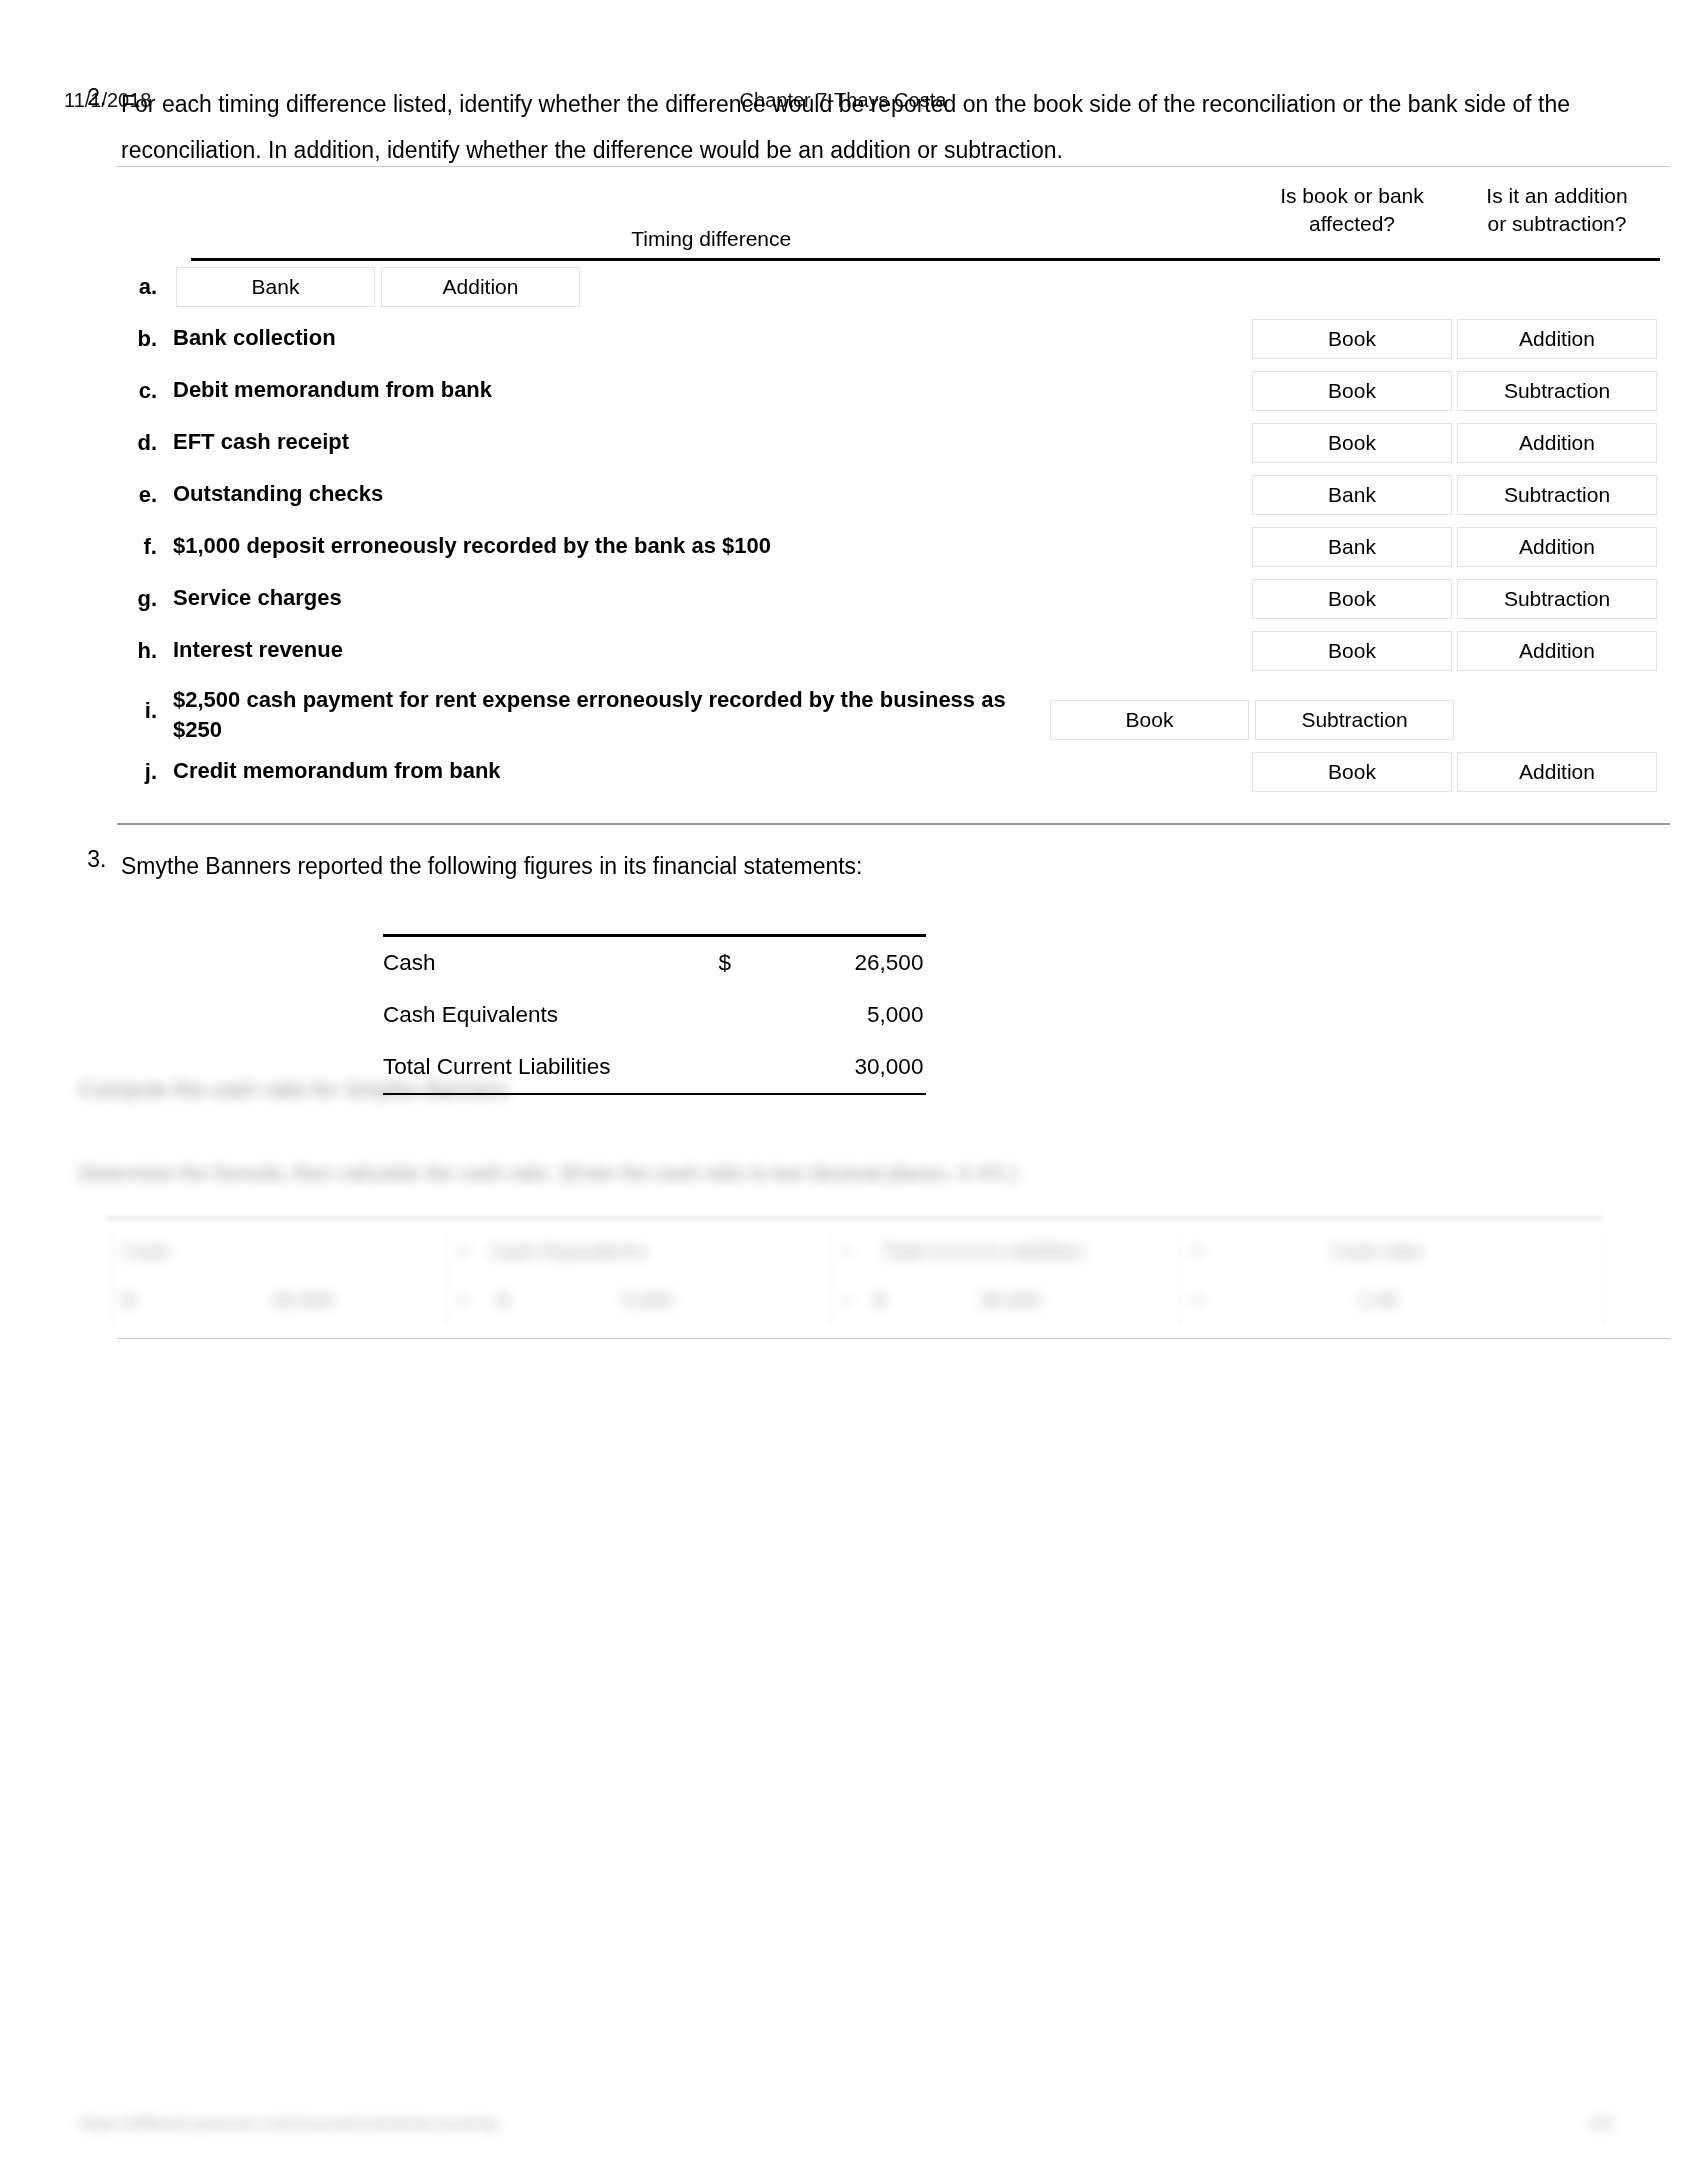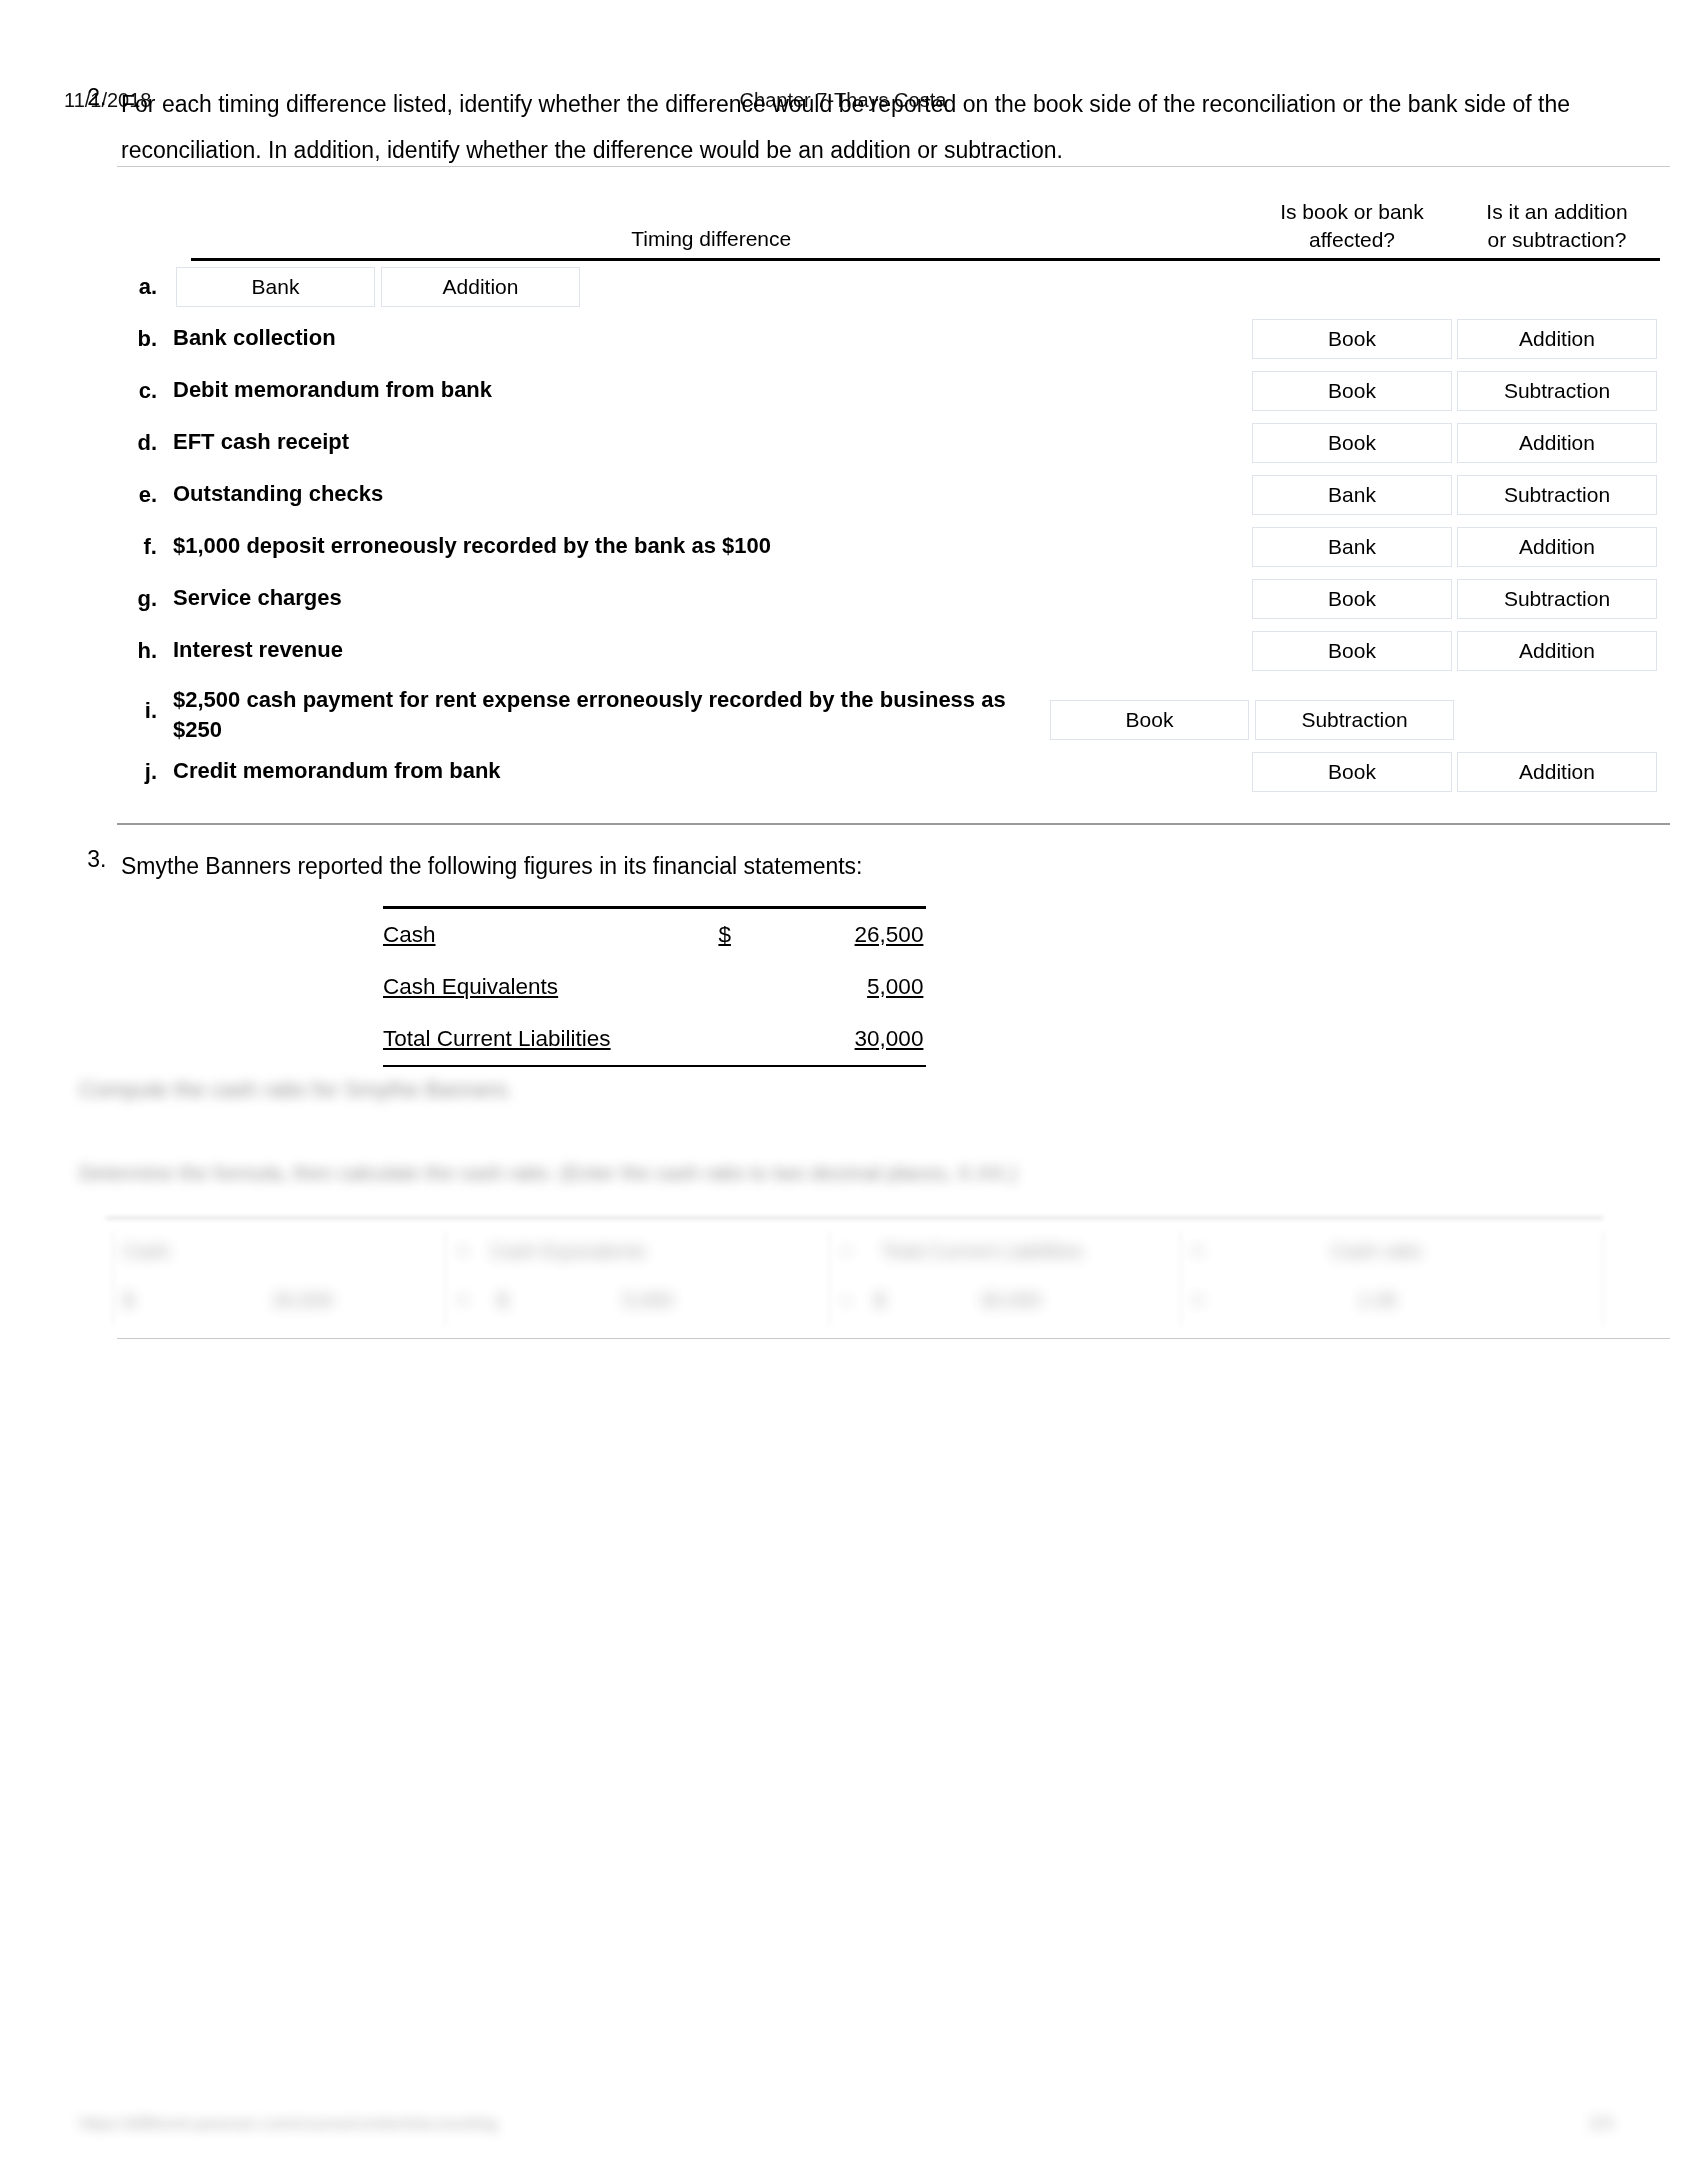--- a/index.html
+++ b/index.html
@@ -100,21 +100,21 @@
     font-size: 21px;
     line-height: 28px;
     padding-bottom: 5.3px;
   }
   .ans-head .col-ans {
     width: 205px;
     flex: 0 0 205px;
     text-align: center;
     font-size: 21px;
     line-height: 28px;
-    padding-bottom: 4px;
+    padding-bottom: 20px;
   }
   .head-rule {
     height: 2.6px;
     background: #000;
     margin-left: 78px;
   }
 
   .ans-row {
     display: flex;
     align-items: center;
@@ -350,21 +350,21 @@
 
   <div class="rule" style="top:823px;"></div>
 
   <div class="q-block" style="top:843px;">
     <div class="q-row">
       <div class="q-num">3.</div>
       <div class="q-text">Smythe Banners reported the following figures in its financial statements:</div>
     </div>
   </div>
 
-  <div class="fig-table" style="top:906px;text-decoration:underline;">
+  <div class="fig-table" style="top:934px;">
     <div class="fig-rule"></div>
 
     <div class="fig-row">
       <div class="fig-label">Cash</div>
       <div class="fig-cur">$</div>
       <div class="fig-val">26,500</div>
     </div>
 
     <div class="fig-row">
       <div class="fig-label">Cash Equivalents</div>

